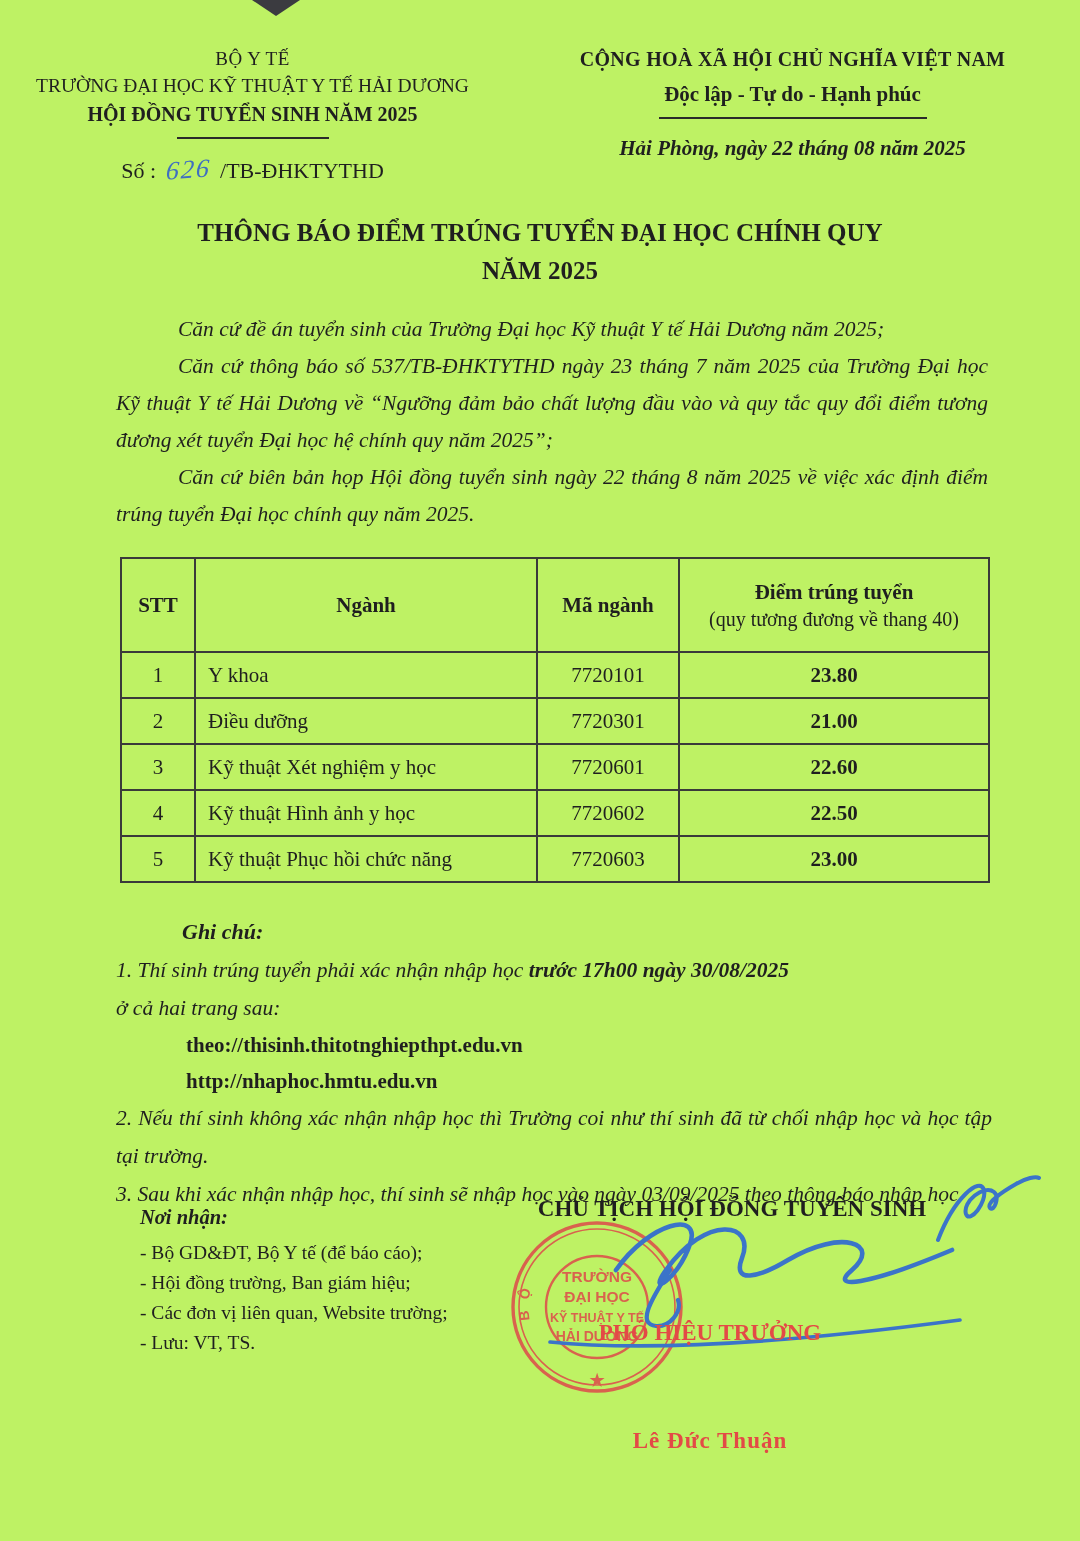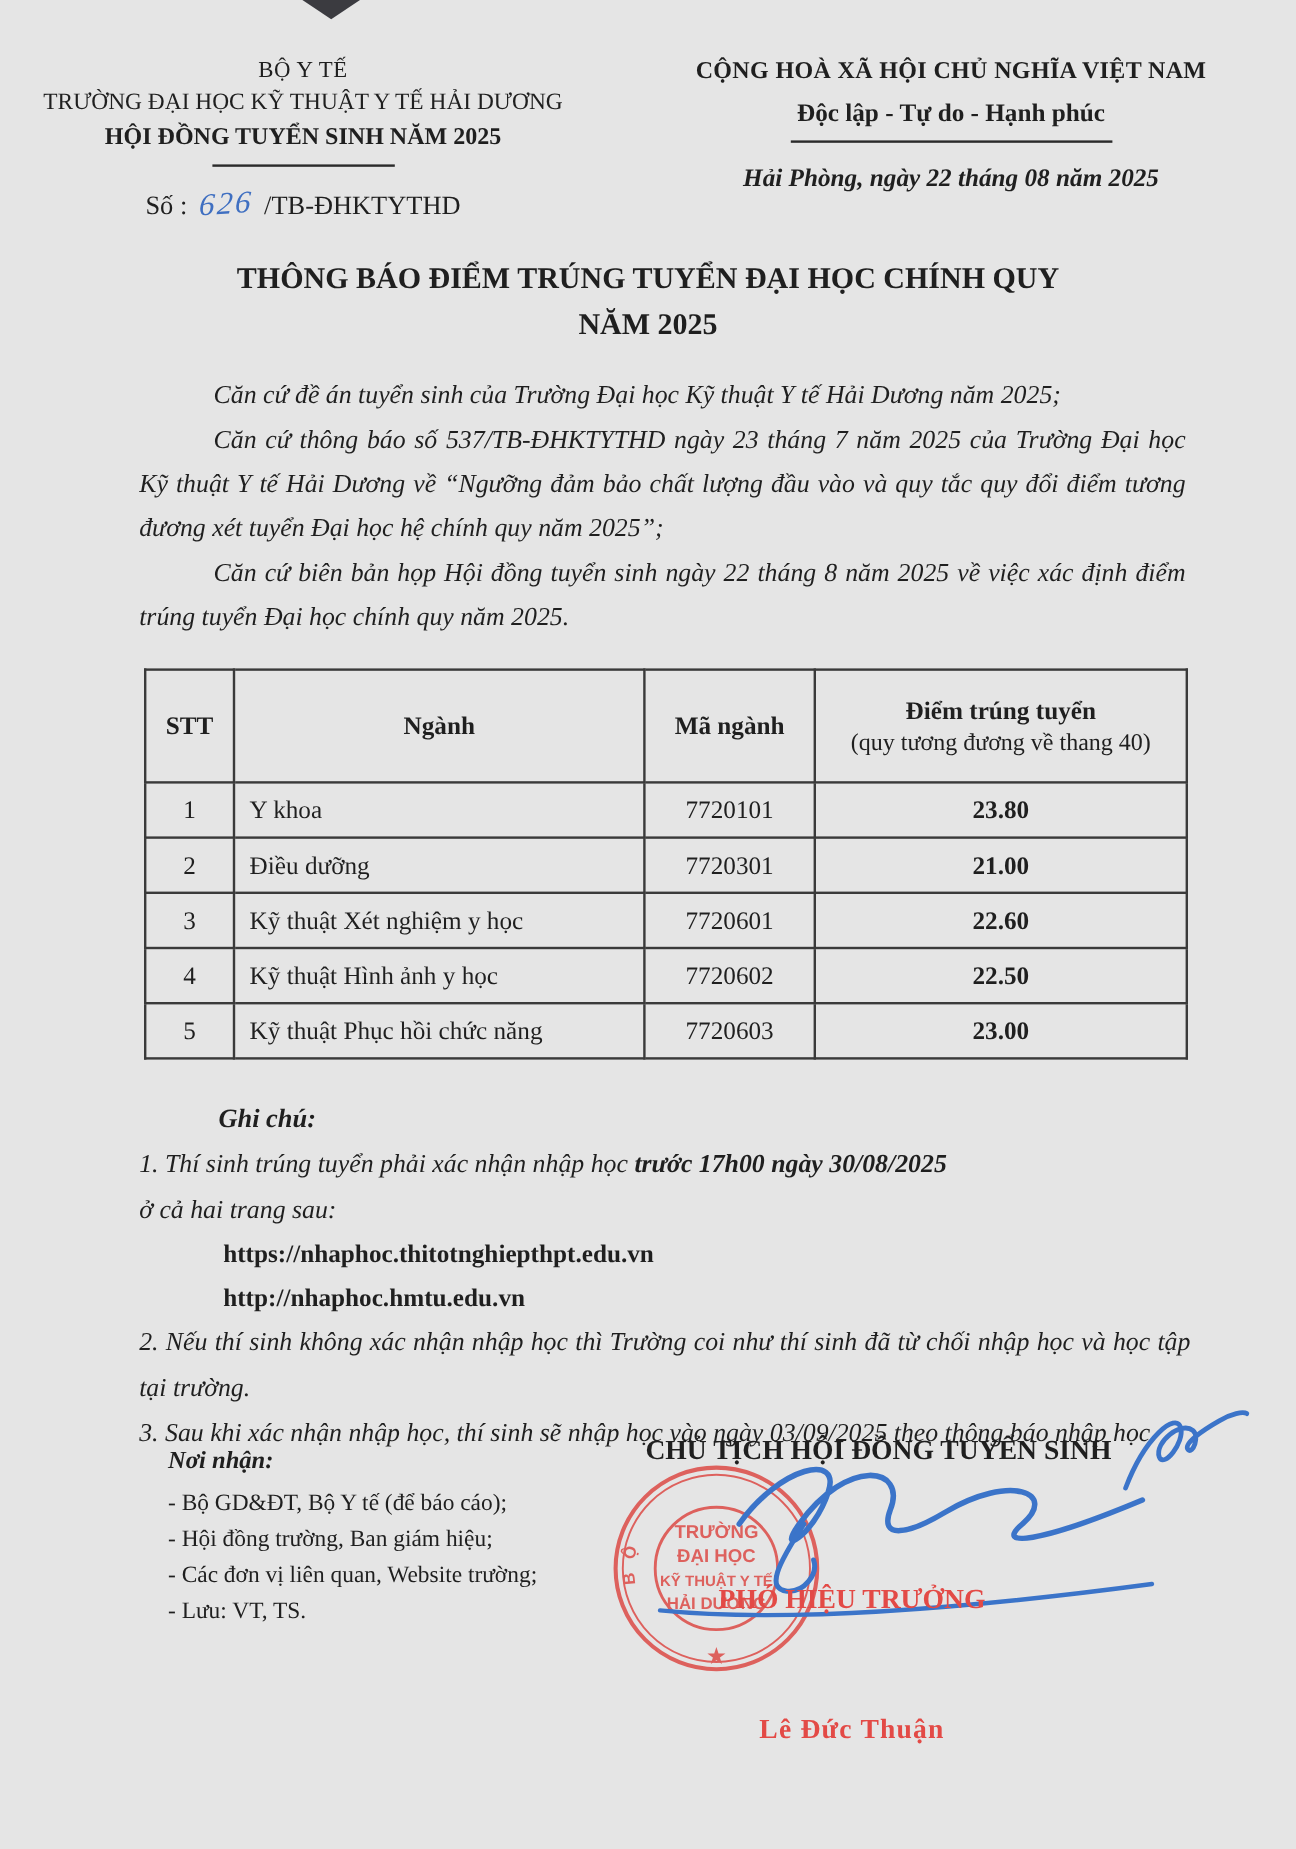--- a/index.html
+++ b/index.html
@@ -1,19 +1,19 @@
 <!DOCTYPE html>
 <html><head>
 <meta charset="utf-8">
 <style>
   html,body{margin:0;padding:0;}
   .page{
     position:relative;
     width:1080px;height:1541px;
-    background:#e5e5e5;
+    background:#bef264;
     font-family:"Liberation Serif", serif;
     color:#1f1f1f;
     overflow:hidden;
   }
   
   .top-marker{
     position:absolute;left:252px;top:0;
     width:0;height:0;
     border-left:24px solid transparent;
     border-right:24px solid transparent;
@@ -164,21 +164,21 @@
     </tr>
   </tbody>
     </table>
 
   <div class="notes">
     <div class="gh-head">Ghi chú:</div>
     <div class="note-it">
       <span>1. Thí sinh trúng tuyển phải xác nhận nhập học </span><span class="bseg">trước 17h00 ngày 30/08/2025</span>
     </div>
     <div class="note-it">ở cả hai trang sau:</div>
-    <div class="url-line">https://nhaphoc.thitotnghiepthpt.edu.vn</div>
+    <div class="url-line">theo://thisinh.thitotnghiepthpt.edu.vn</div>
     <div class="url-line">http://nhaphoc.hmtu.edu.vn</div>
     <div class="note-it">2. Nếu thí sinh không xác nhận nhập học thì Trường coi như thí sinh đã từ chối nhập học và học tập tại trường.</div>
     <div class="note-it">3. Sau khi xác nhận nhập học, thí sinh sẽ nhập học vào ngày 03/09/2025 theo thông báo nhập học.</div>
   </div>
 
   <div class="recipients">
     <div class="rc-head">Nơi nhận:</div>
     <div>- Bộ GD&amp;ĐT, Bộ Y tế (để báo cáo);</div>
     <div>- Hội đồng trường, Ban giám hiệu;</div>
     <div>- Các đơn vị liên quan, Website trường;</div>

